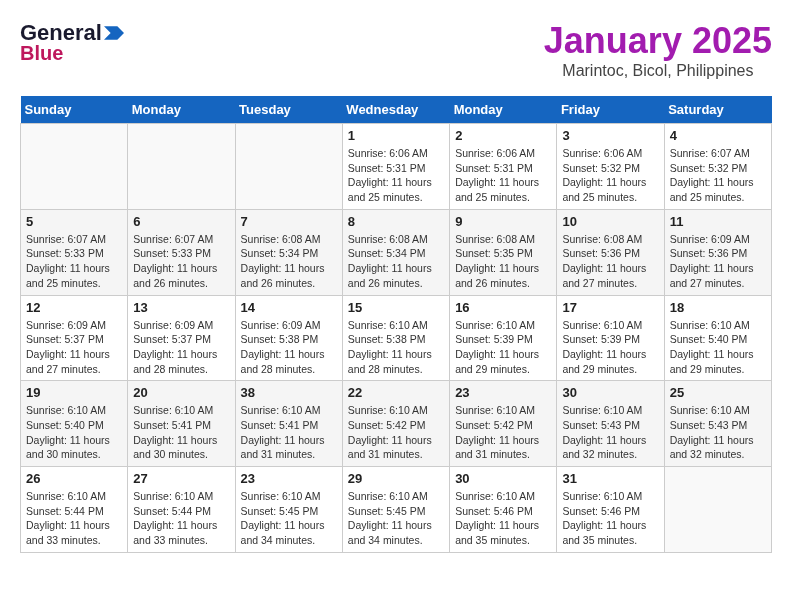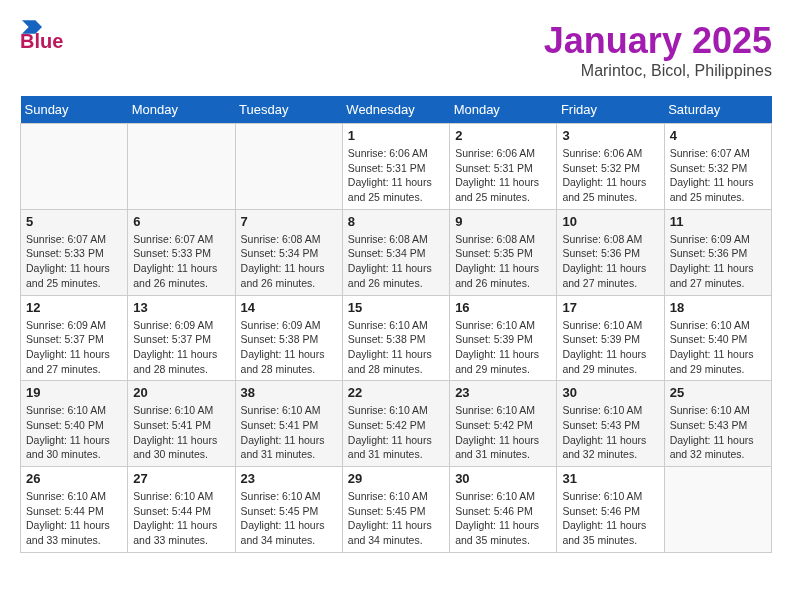--- a/index.html
+++ b/index.html
@@ -34,33 +34,34 @@
       text-align: right;
     }
     .month-title {
       font-size: 36px;
       font-weight: bold;
       color: #a21caf;
     }
     .location {
       font-size: 16px;
       color: #444;
+      text-align: center;
     }
     table {
       width: 100%;
       border-collapse: collapse;
       font-size: 11px;
     }
     thead tr th {
       background: #1565c0;
       color: #fff;
       padding: 6px 4px;
       text-align: left;
       font-size: 13px;
-      font-weight: normal;
+      font-weight: bold;
     }
     tbody tr td {
       border: 1px solid #ccc;
       vertical-align: top;
       padding: 4px 5px;
       width: 107px;
       min-height: 80px;
       background: #fff;
     }
     tbody tr:nth-child(even) td {
@@ -80,20 +81,23 @@
     .empty-cell {
       background: #f9f9f9 !important;
     }
   </style>
 </head>
 <body>
 
 <div class="header">
   <div class="logo">
     <div class="logo-row">
+      <span style="font-size:22px;font-weight:bold;color:#1a1a2e;">
+        General
+      </span>
       <svg class="logo-arrow" viewBox="0 0 24 16">
         <polygon points="0,0 16,0 24,8 16,16 0,16 8,8" fill="#1565c0"></polygon>
       </svg>
     </div>
     <span style="font-size:20px;font-weight:bold;color:#be185d;margin-top:-4px;">Blue</span>
   </div>
   <div class="title-section">
     <div class="month-title">January 2025</div>
     <div class="location">Marintoc, Bicol, Philippines</div>
   </div>

